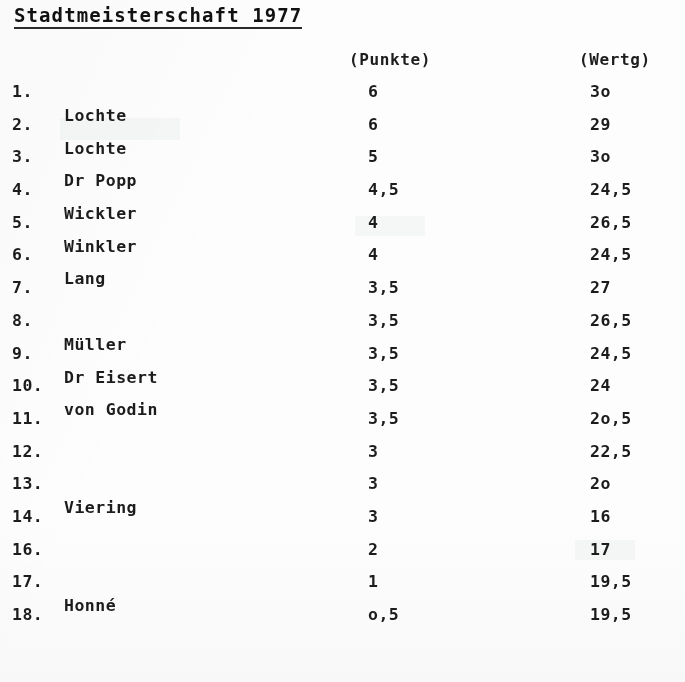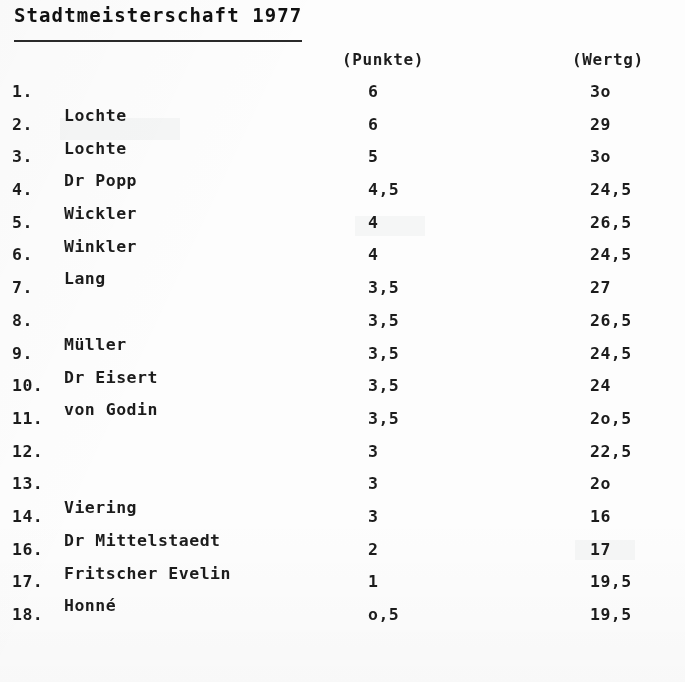--- a/index.html
+++ b/index.html
@@ -27,29 +27,29 @@
 
   .title {
     position: absolute;
     left: 14px;
     top: 4px;
     font-size: 19px;
     font-weight: bold;
     letter-spacing: 1.1px;
     color: #111;
     border-bottom: 2px solid #2a2a2a;
-    padding-bottom: 14px;
+    padding-bottom: 1px;
     white-space: nowrap;
     font-family: "DejaVu Sans Mono", "Liberation Mono", monospace;
     text-align: center;
   }
 
   .headers {
     position: absolute;
-    left: 4px;
+    left: 11px;
     top: 50px;
     width: 544px;
     height: 24px;
   }
   .hdr {
     position: absolute;
     font-size: 16px;
     font-weight: bold;
     letter-spacing: 0.6px;
     color: #1d1d1d;
@@ -188,27 +188,25 @@
         <div class="cell c-value">22,5</div>
       </div>
       <div class="row">
         <div class="cell c-rank">13.</div>
         <div class="cell c-name">Viering</div>
         <div class="cell c-points">3</div>
         <div class="cell c-value">2o</div>
       </div>
       <div class="row">
         <div class="cell c-rank">14.</div>
-        <div class="cell c-name">Dr Mittelstaedt</div>
         <div class="cell c-points">3</div>
         <div class="cell c-value">16</div>
       </div>
       <div class="row">
         <div class="cell c-rank">16.</div>
-        <div class="cell c-name">Fritscher Evelin</div>
         <div class="cell c-points">2</div>
         <div class="cell c-value">17</div>
       </div>
       <div class="row">
         <div class="cell c-rank">17.</div>
         <div class="cell c-name">Honné</div>
         <div class="cell c-points">1</div>
         <div class="cell c-value">19,5</div>
       </div>
       <div class="row">

